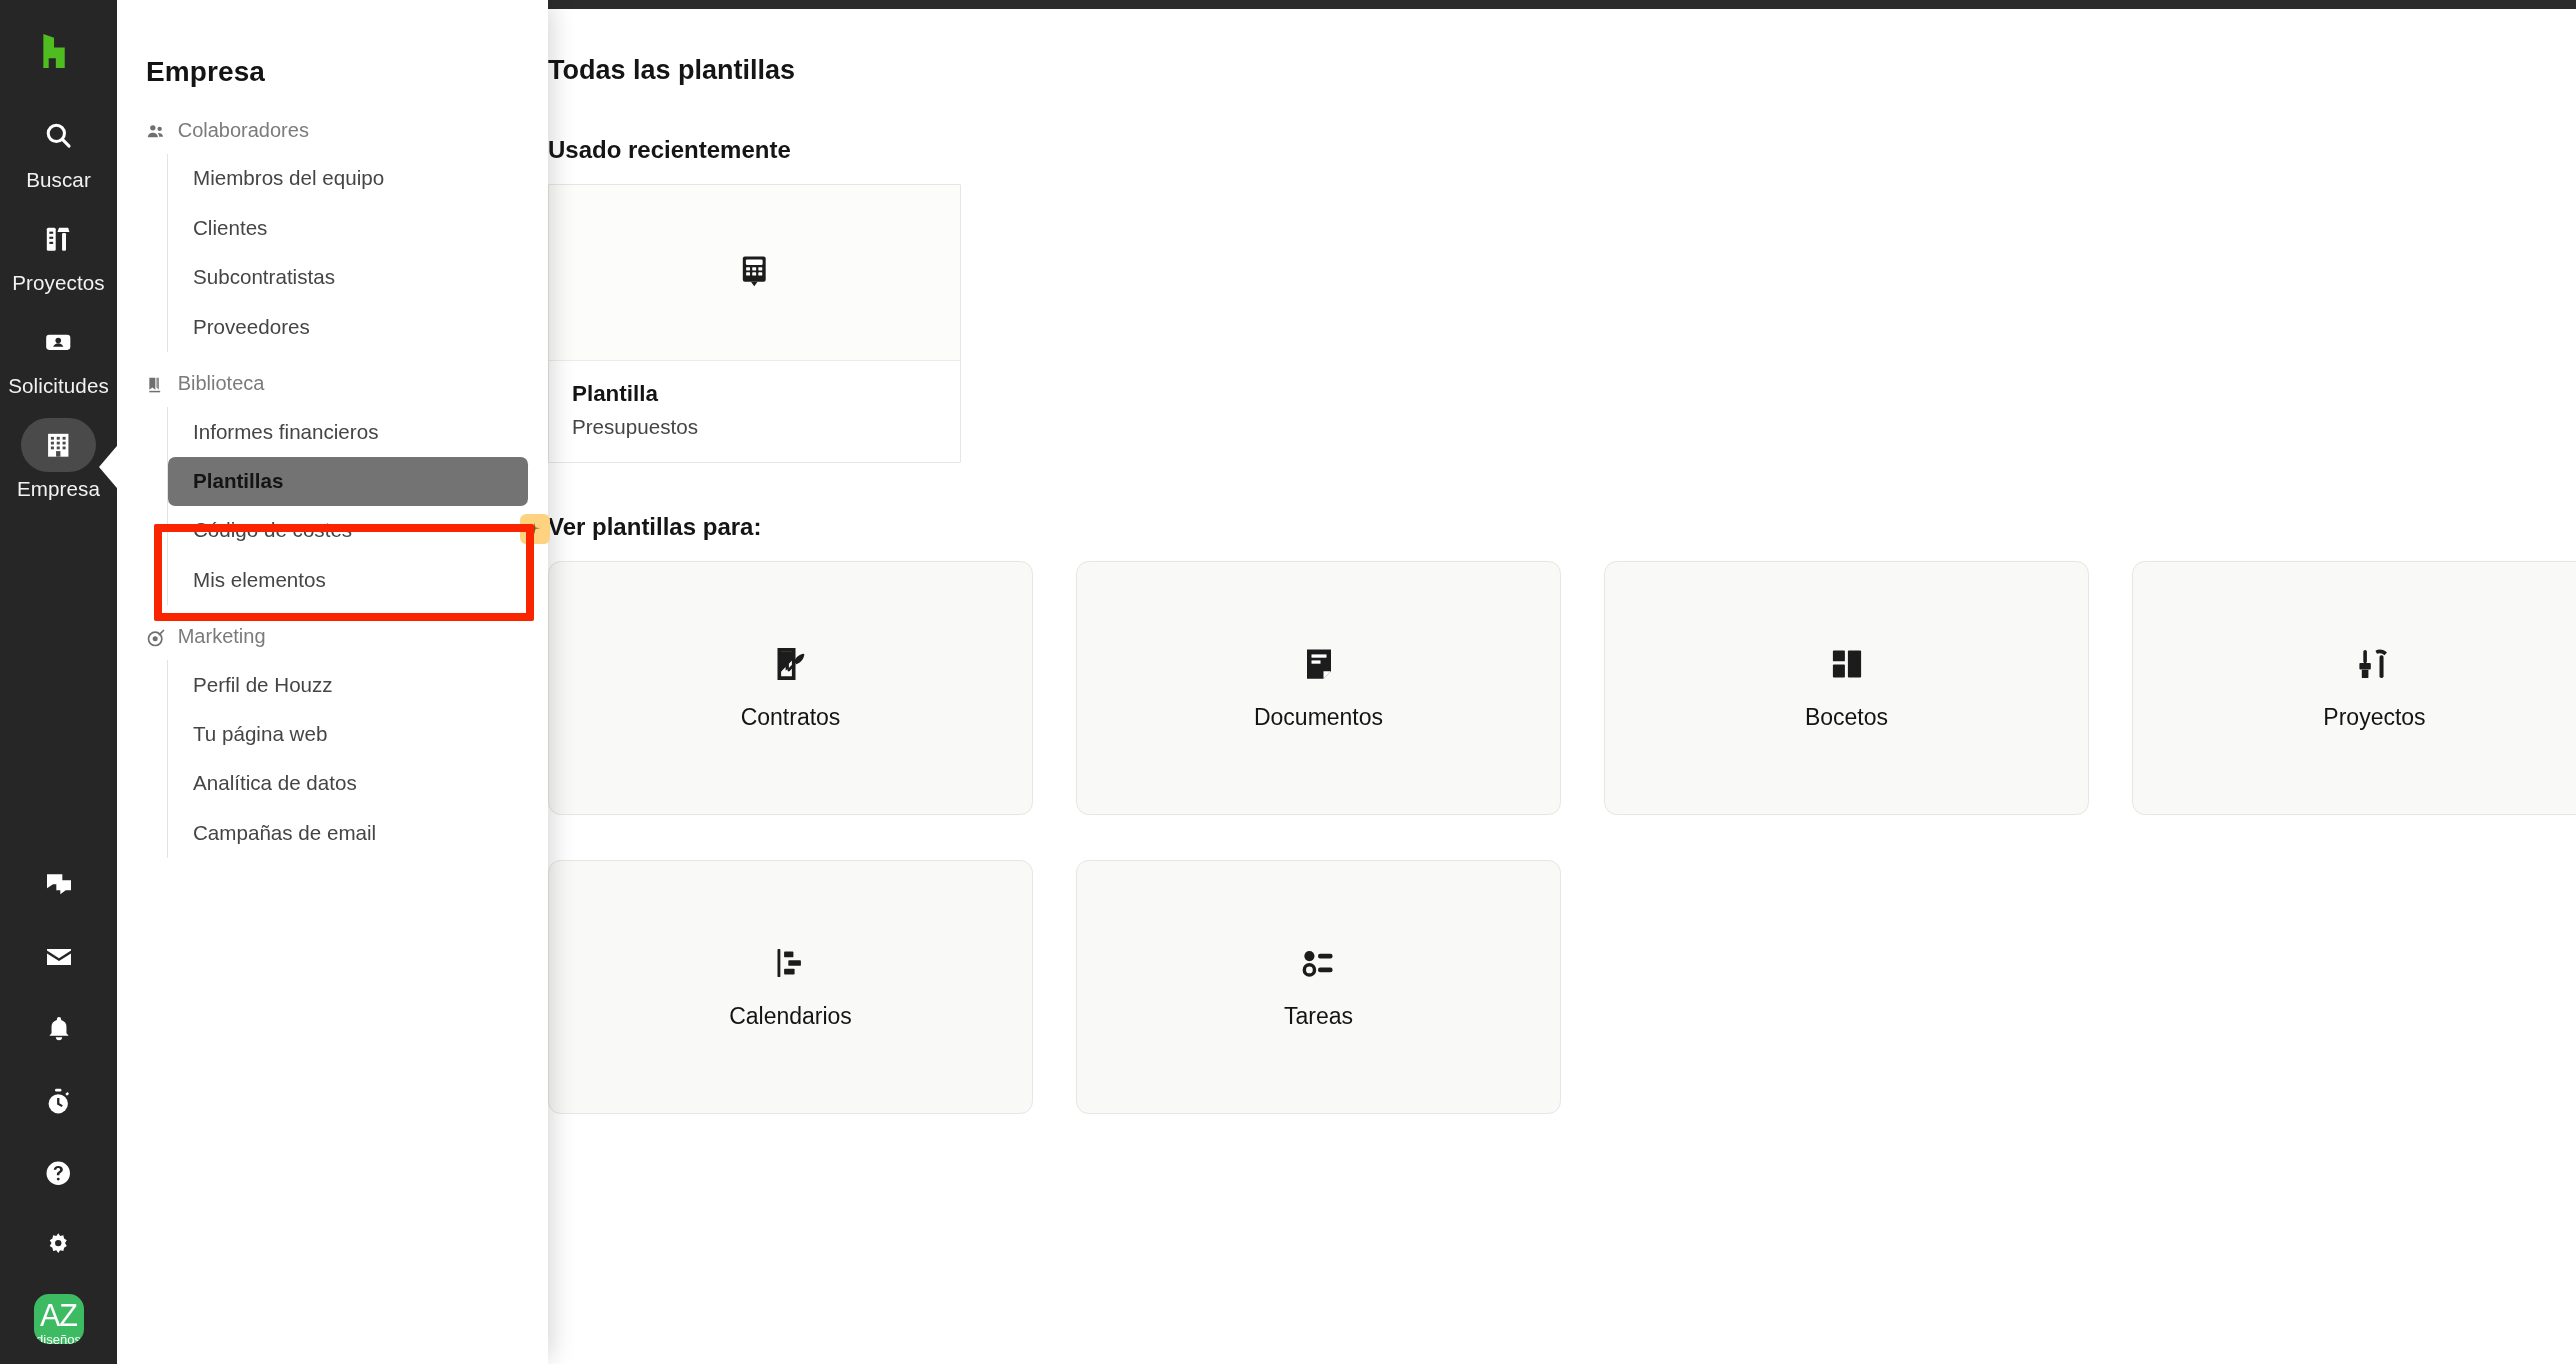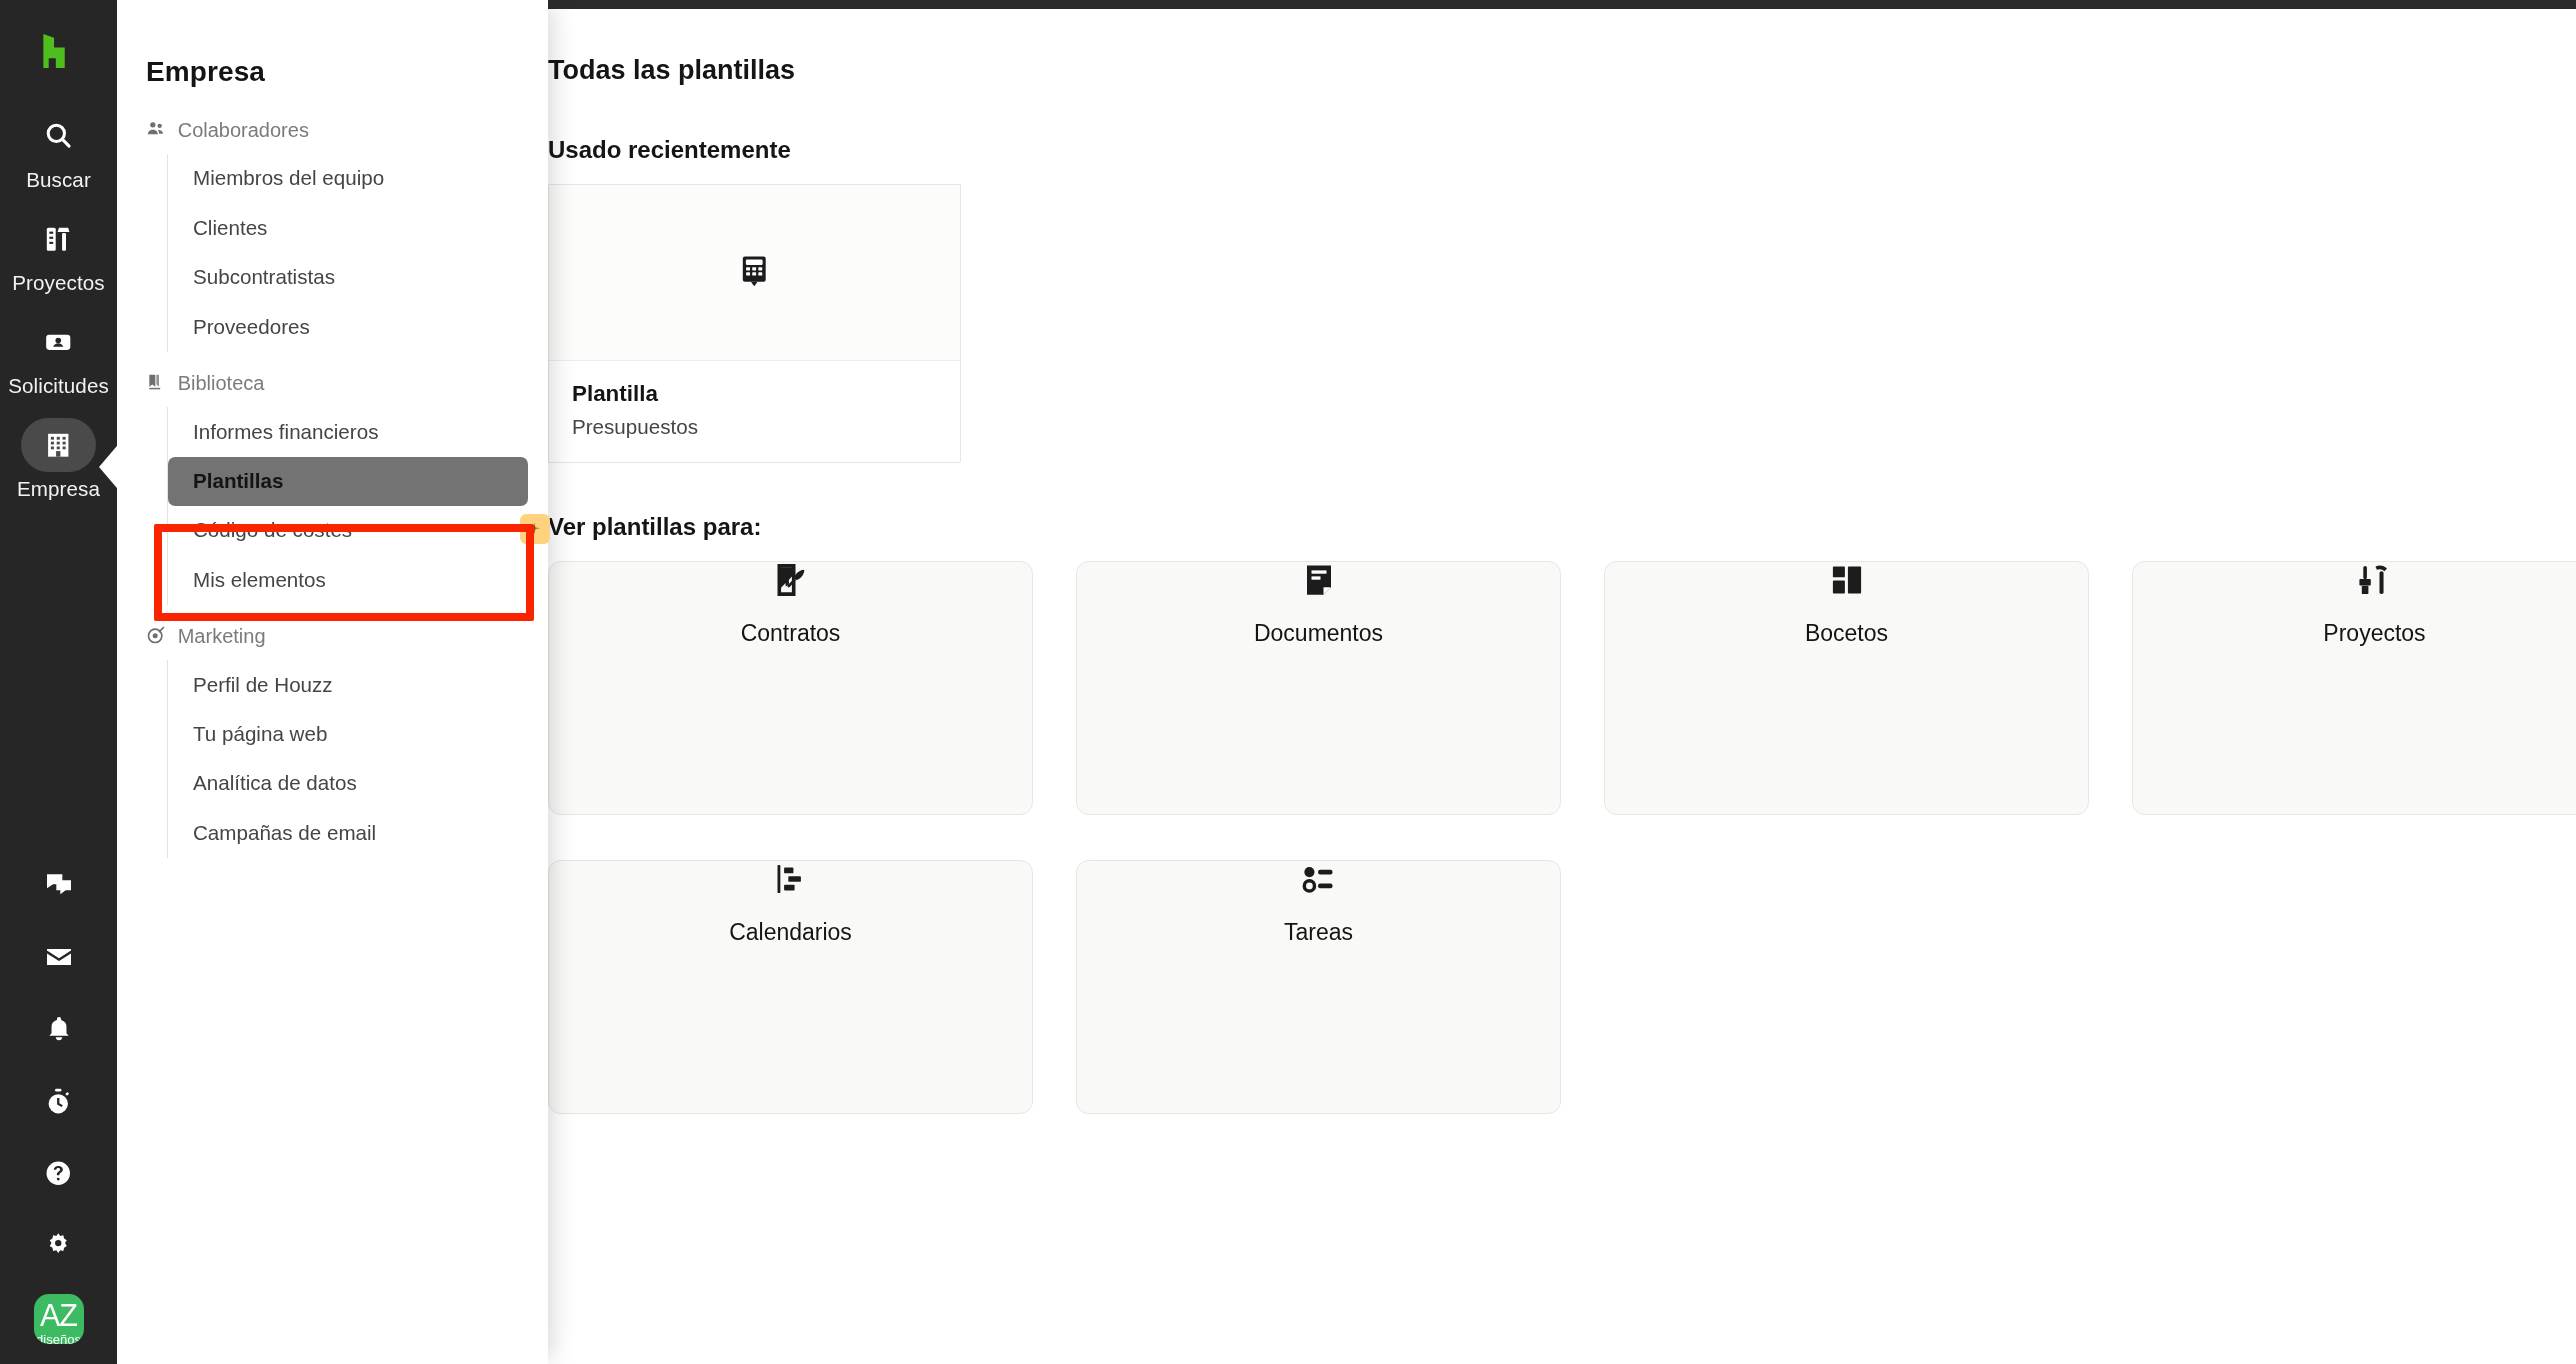--- a/index.html
+++ b/index.html
@@ -87,21 +87,21 @@
     position: absolute; left: 117px; top: 0; width: 431px; height: 1364px;
     background: #ffffff;
     box-shadow: 9px 0 23px -5.4px rgba(0,0,0,.16);
     z-index: 30; padding-top: 56px;
   }
   .flyout-title {
     font-size: 28px; font-weight: bold; color: #141414;
     padding: 0 0 0 29px; margin-bottom: 30.5px; letter-spacing: 0.1px;
   }
   .group-head {
-    display: flex; align-items: flex-start; gap: 11.7px;
+    display: flex; align-items: flex-end; gap: 11.7px;
     padding: 0 0 0 29px; margin-bottom: 12.6px;
   }
   .group-head-label { font-size: 20px; color: #7b7b7b; }
   .group-head svg { display: block; }
   .group-items {
     border-left: 1.8px solid #e3e3e3;
     margin-left: 50px; padding-left: 0;
   }
   .nav-item {
     font-size: 20.6px; color: #454545; line-height: 1;
@@ -147,21 +147,21 @@
   .recent-sub { font-size: 20.6px; color: #454545; margin-top: 8px; }
 
   .cat-grid {
     display: grid; grid-template-columns: repeat(4, 485px);
     gap: 45px 43px; margin-top: 20px;
   }
   .cat-card {
     height: 254px; border: 0.9px solid #e6e6e2; border-radius: 12.6px;
     background: #f9f9f7; cursor: pointer;
     display: flex; flex-direction: column;
-    align-items: center; 
+    align-items: center; justify-content: center;
   }
   .cat-icon { margin-bottom: 21.5px; }
   .cat-icon svg { display: block; }
   .cat-label { font-size: 23px; color: #141414; }
 
   
   .red-box {
     position: absolute; left: 154px; top: 524px;
     width: 380px; height: 97px;
     border: 8px solid #fa2400; border-radius: 1.8px;

